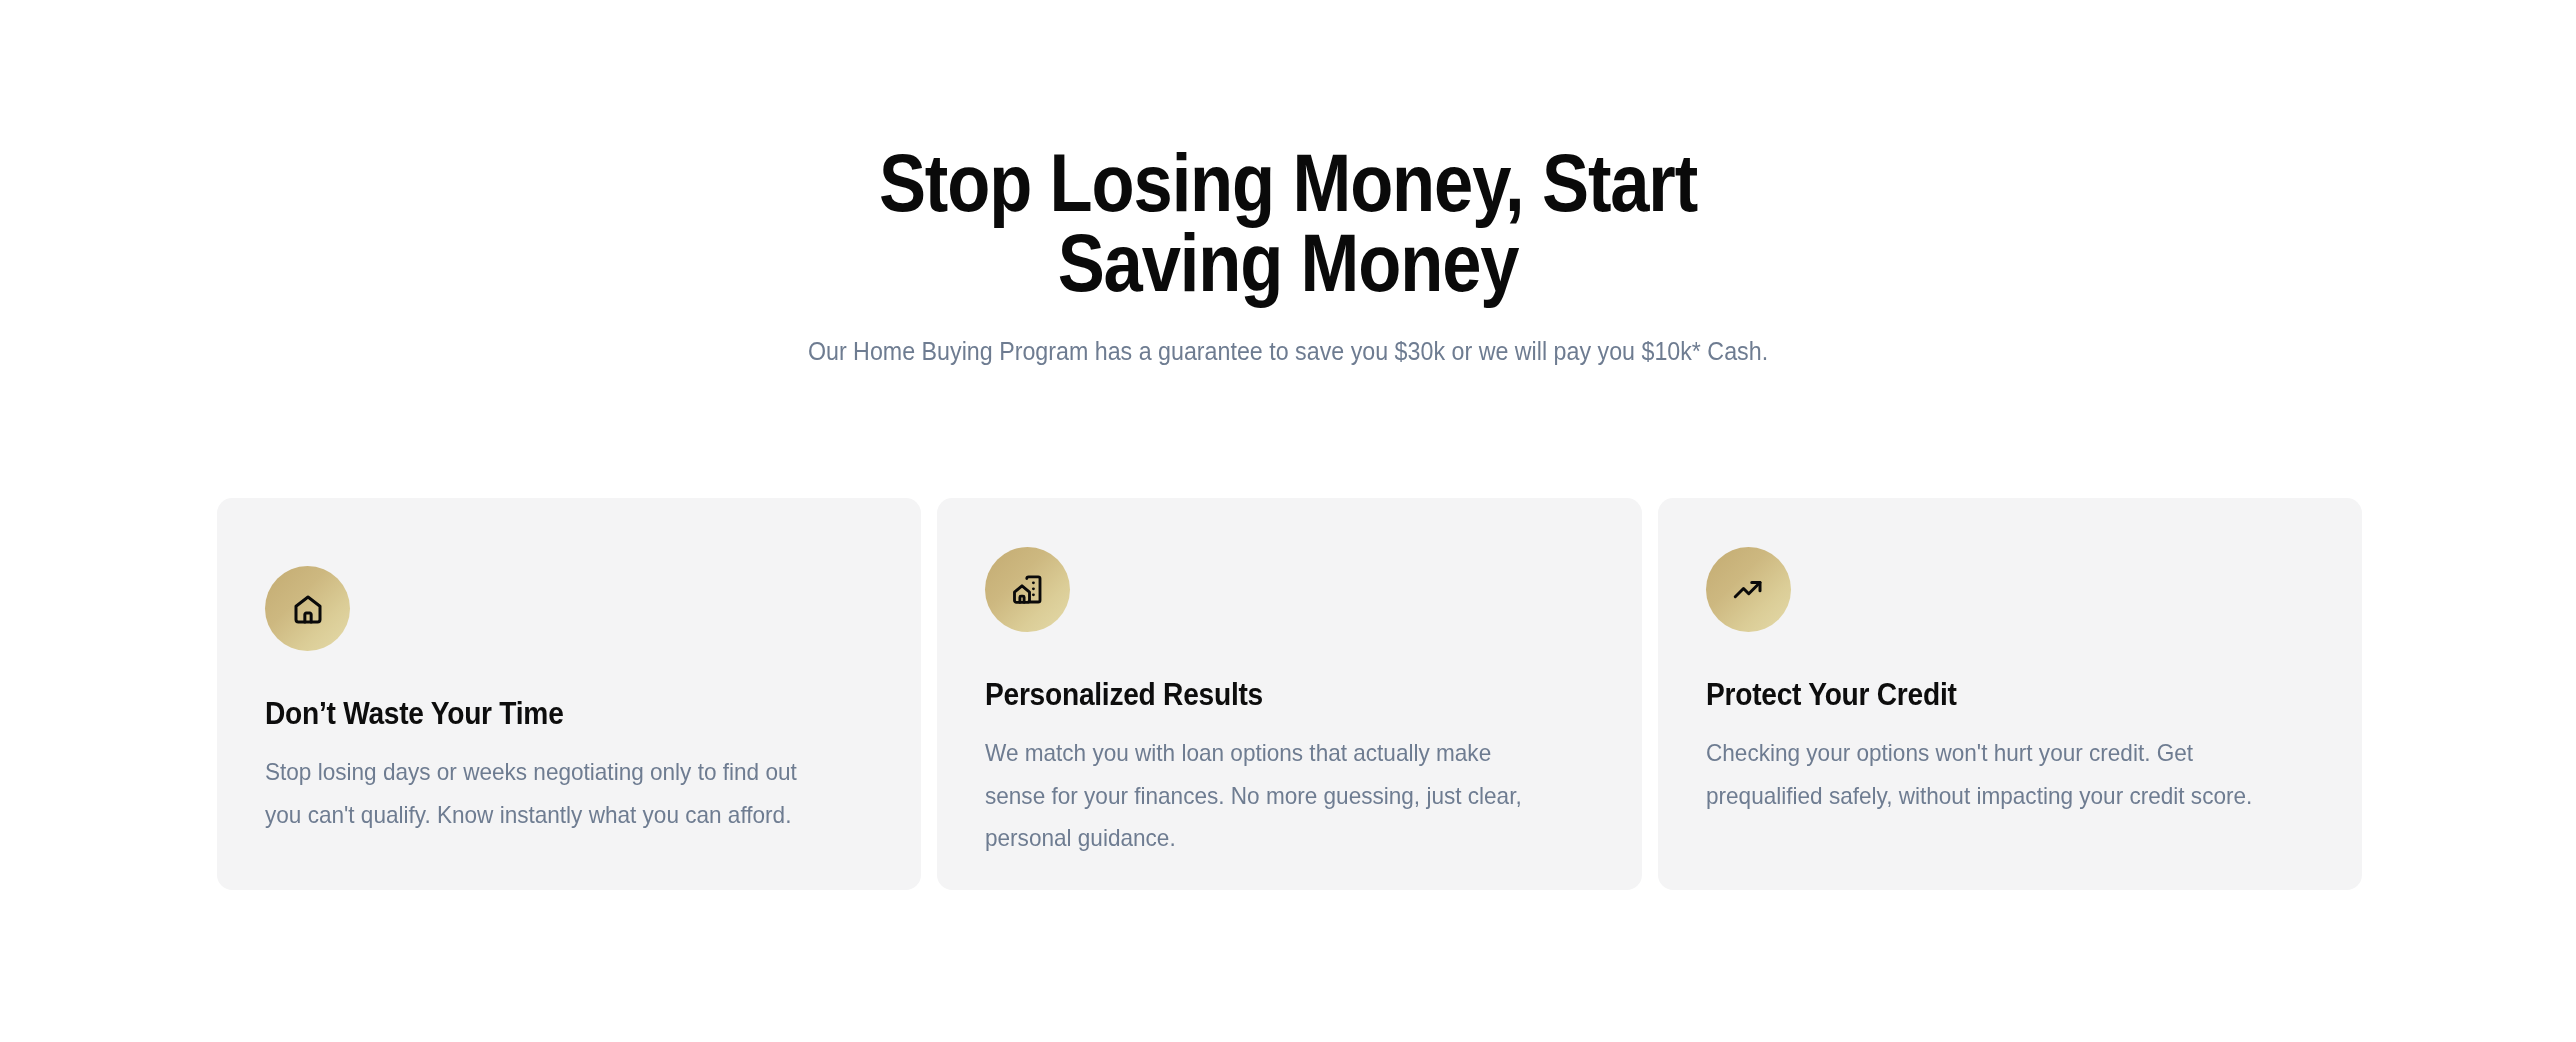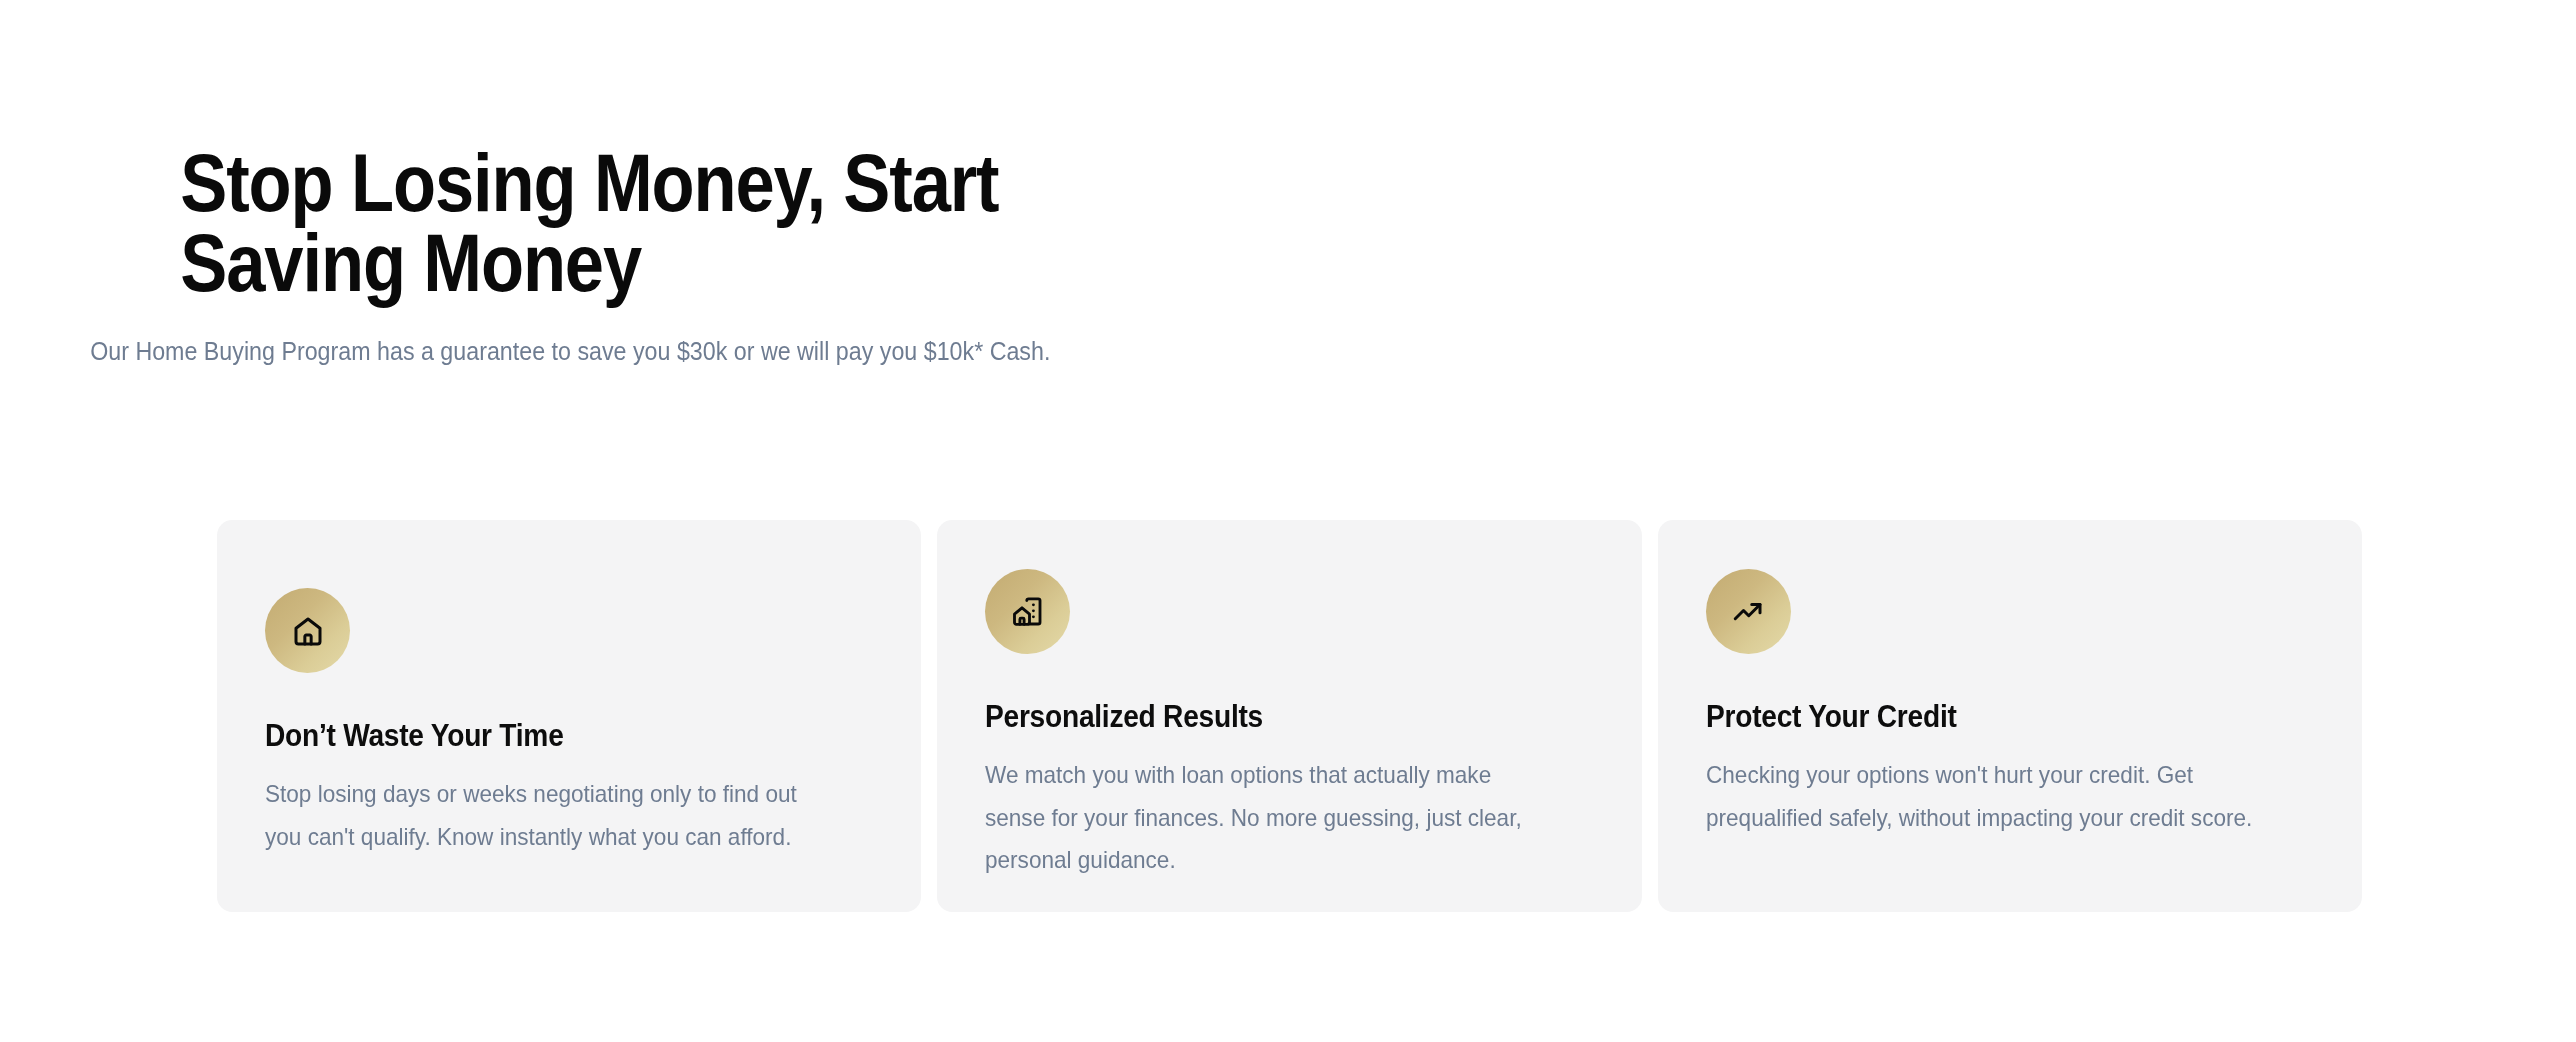--- a/index.html
+++ b/index.html
@@ -21,20 +21,21 @@
     height: 1043px;
     background: #ffffff;
   }
 
   
   .hero {
     position: absolute;
     left: 0;
     top: 143px;
     width: 2576px;
+    text-align: center;
   }
 
   .hero-title {
     margin: 0;
     font-family: "Liberation Sans Narrow", "Liberation Sans", sans-serif;
     font-size: 82px;
     font-weight: 700;
     line-height: 0.98;
     letter-spacing: -1.3px;
     color: #0a0a0a;
@@ -55,21 +56,21 @@
     line-height: 1.35;
     color: #6e7c91;
     transform: scaleX(0.93);
     transform-origin: center top;
   }
 
   
   .cards {
     position: absolute;
     left: 217px;
-    top: 520px;
+    top: 498px;
     width: 2145px;
     height: 392px;
     display: flex;
     gap: 16px;
   }
 
   .card {
     flex: 1 1 0;
     background: #f4f4f5;
     border-radius: 15.3px;

